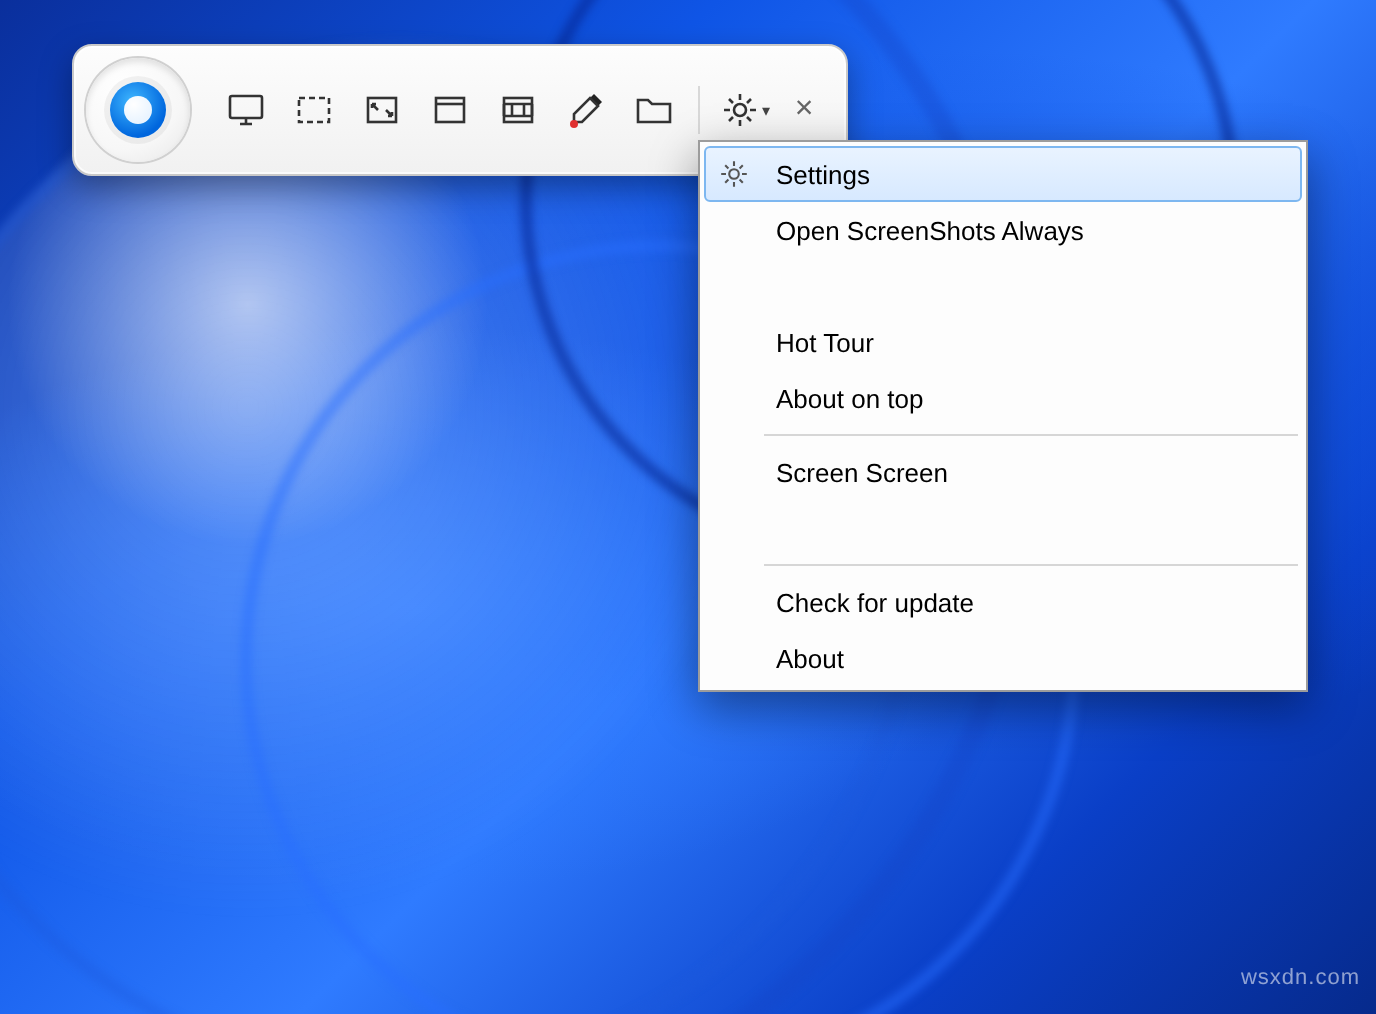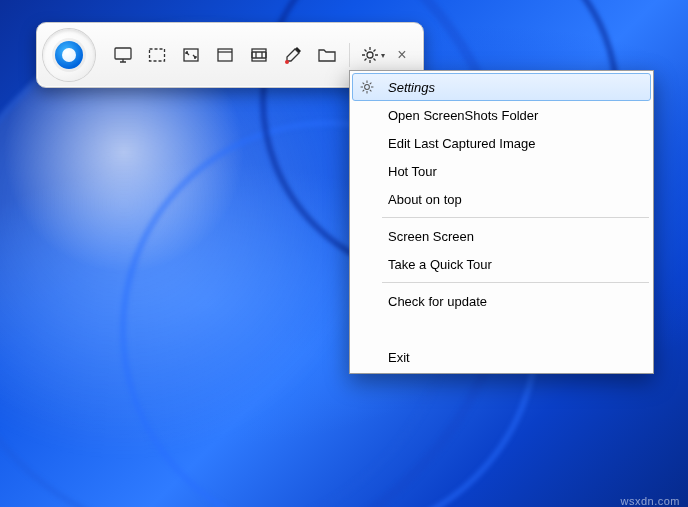--- a/index.html
+++ b/index.html
@@ -32,21 +32,21 @@
         border: 6px solid rgba(30,90,220,0.35); }
   .s2 { width: 700px; height: 700px; left: -180px; top: -120px;
         border: 10px solid rgba(20,70,200,0.35); background: transparent; }
   .s3 { width: 420px; height: 420px; left: 120px; top: 120px;
         border: 6px solid rgba(40,110,255,0.5); background: transparent; }
   .s4 { width: 360px; height: 360px; left: 260px; top: -80px;
         border: 6px solid rgba(6,40,150,0.6); background: transparent; }
   .watermark {
     position: absolute;
     right: 8px;
-    bottom: 0;
+    bottom: 12px;
     color: rgba(255,255,255,0.55);
     font-size: 11px;
     letter-spacing: 0.5px;
   }
 
   .toolbar {
     position: absolute;
     left: 36px;
     top: 22px;
     display: flex;
@@ -112,21 +112,20 @@
     display: flex; align-items: center; justify-content: center;
     color: #555;
   }
   .menu-item .icon-slot svg { width: 16px; height: 16px; }
   .menu-item .label { flex: 1; color: #000; }
   .menu-item.selected {
     background: linear-gradient(#e9f3ff, #d7e9ff);
     border: 1px solid #7db7f0;
     border-radius: 3px;
     padding: 0 7px 0 3px;
-    font-style: italic;
   }
   .menu-sep {
     height: 1px;
     background: #d6d6d6;
     margin: 4px 2px 4px 30px;
   }
 </style>
 </head>
 <body>
 
@@ -206,54 +205,49 @@
     <span class="icon-slot">
       <svg viewBox="0 0 20 20" fill="none" stroke="#555" stroke-width="1.3">
         <circle cx="10" cy="10" r="3"></circle>
         <path d="M10 2v3M10 15v3M2 10h3M15 10h3M4.5 4.5l2 2M13.5 13.5l2 2M15.5 4.5l-2 2M6.5 13.5l-2 2"></path>
       </svg>
     </span>
     <span class="label">Settings</span>
   </div>
   <div class="menu-item">
     <span class="icon-slot"></span>
-    <span class="label">Open ScreenShots Folder</span>
-  </div>
-  <div class="menu-item">
-    <span class="icon-slot"></span>
-    <span class="label">Edit Last Captured Image</span>
+    <span class="label">Open ScreenShots Always</span>
+  </div>
+  <div class="menu-item">
+    <span class="icon-slot"></span>
   </div>
   <div class="menu-item">
     <span class="icon-slot"></span>
     <span class="label">Hot Tour</span>
   </div>
   <div class="menu-item">
     <span class="icon-slot"></span>
     <span class="label">About on top</span>
   </div>
 
   <div class="menu-sep"></div>
 
   <div class="menu-item">
     <span class="icon-slot"></span>
     <span class="label">Screen Screen</span>
   </div>
   <div class="menu-item">
     <span class="icon-slot"></span>
-    <span class="label">Take a Quick Tour</span>
   </div>
 
   <div class="menu-sep"></div>
 
   <div class="menu-item">
     <span class="icon-slot"></span>
     <span class="label">Check for update</span>
   </div>
   <div class="menu-item">
     <span class="icon-slot"></span>
-  </div>
-  <div class="menu-item">
-    <span class="icon-slot"></span>
-    <span class="label">Exit</span>
+    <span class="label">About</span>
   </div>
 </div>
 
 <div class="watermark">wsxdn.com</div>
 
 </body></html>

